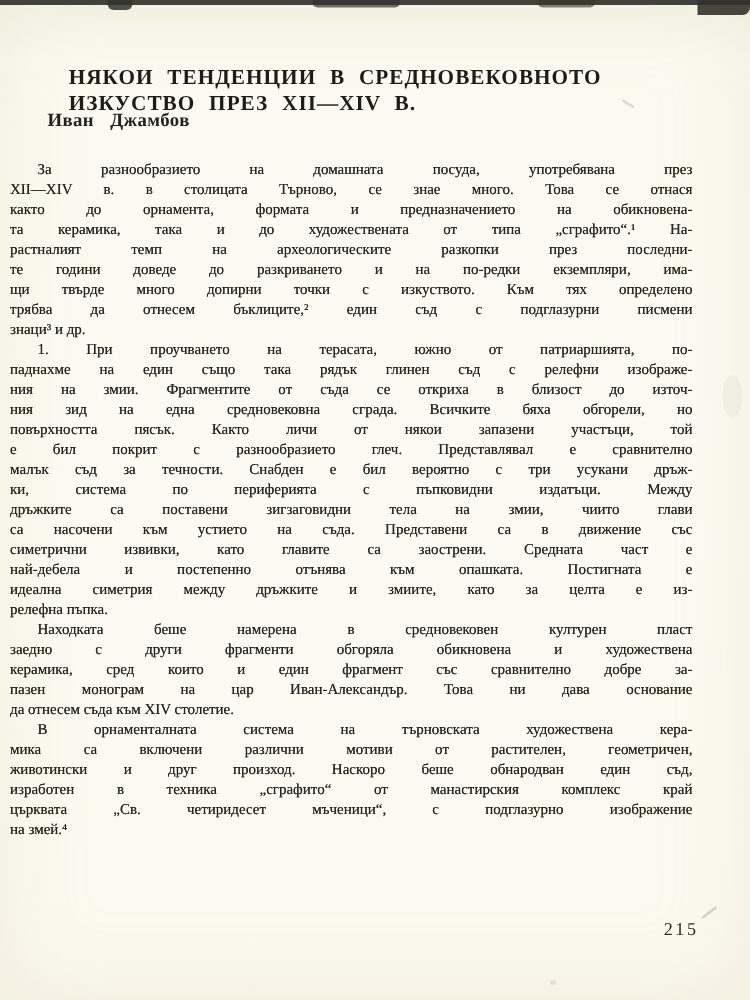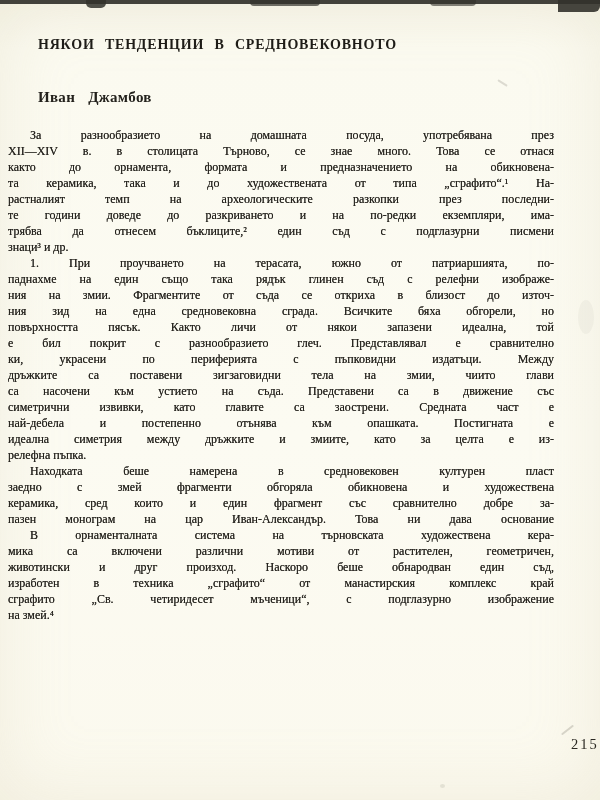--- a/index.html
+++ b/index.html
@@ -27,22 +27,22 @@
     position: absolute; top: 0; left: 0; width: 600px; height: 4px;
     background: var(--scan_edge, #33322c); opacity: 0.92;
   }
   .scan-top .blob-a { position: absolute; top: 0; left: 86px;  width: 20px; height: 8px;  background: var(--scan_edge, #33322c); border-radius: 0 0 5px 5px; opacity: .85; }
   .scan-top .blob-b { position: absolute; top: 0; left: 250px; width: 70px; height: 6px;  background: var(--scan_edge, #33322c); border-radius: 0 0 4px 4px; opacity: .7; }
   .scan-top .blob-c { position: absolute; top: 0; left: 430px; width: 46px; height: 6px;  background: var(--scan_edge, #33322c); border-radius: 0 0 4px 4px; opacity: .6; }
   .scan-top .blob-d { position: absolute; top: 0; left: 558px; width: 42px; height: 12px; background: var(--scan_edge, #33322c); border-radius: 0 0 6px 0; opacity: .9; }
 
   .title {
     position: absolute; left: 38px; top: 34px; width: 520px;
-    margin: 0;
-    font-size: 14px; line-height: 21px; font-weight: bold;
+    margin: 17px;
+    font-size: 17px; line-height: 21px; font-weight: bold;
     letter-spacing: 0.8px; word-spacing: 6px;
     color: #1e1c17;
   }
   .title .tl { display: block; }
 
   .author {
     position: absolute; left: 38px; top: 89px;
     font-size: 15px; font-weight: bold;
     letter-spacing: 0.3px; word-spacing: 9px;
     color: #23211c;
@@ -61,21 +61,20 @@
     overflow: hidden;
     text-shadow: 0 0 0.45px rgba(30, 28, 22, 0.8);
   }
   .ln.first { text-indent: 22px; }
   .ln.last  { text-align-last: left; -moz-text-align-last: left; }
 
   .pageno {
     position: absolute; left: 531px; top: 736px;
     font-size: 14.5px; letter-spacing: 2px;
     color: #2a2822;
-    margin-left: 40px;
   }
 
   
   .smudge { position: absolute; pointer-events: none; background: #8d8a7c; }
   .sm-1 { left: 497px; top: 82px;  width: 11px; height: 2px; transform: rotate(32deg);  opacity: .28; border-radius: 2px; }
   .sm-2 { left: 560px; top: 729px; width: 15px; height: 2px; transform: rotate(-38deg); opacity: .32; border-radius: 2px; }
   .sm-3 { left: 578px; top: 300px; width: 16px; height: 34px; opacity: .07; border-radius: 50%; }
   .sm-4 { left: 440px; top: 784px; width: 5px;  height: 4px;  opacity: .18; border-radius: 50%; }
 </style>
 </head>
@@ -86,66 +85,70 @@
   <div class="scan-top">
     <div class="strip"></div>
     <div class="blob-a"></div>
     <div class="blob-b"></div>
     <div class="blob-c"></div>
     <div class="blob-d"></div>
   </div>
 
   <h1 class="title">
     <span class="tl">НЯКОИ ТЕНДЕНЦИИ В СРЕДНОВЕКОВНОТО</span>
+    <span class="tl">ИЗКУСТВО ПРЕЗ XII—XIV В.</span>
   </h1>
 
   <div class="author">Иван Джамбов</div>
 
   <div class="body-text">
 
     <div class="para">
       <div class="ln first">За разнообразието на домашната посуда, употребявана през</div>
       <div class="ln">XII—XIV в. в столицата Търново, се знае много. Това се отнася</div>
       <div class="ln">както до орнамента, формата и предназначението на обикновена-</div>
       <div class="ln">та керамика, така и до художествената от типа „сграфито“.¹ На-</div>
       <div class="ln">растналият темп на археологическите разкопки през последни-</div>
       <div class="ln">те години доведе до разкриването и на по-редки екземпляри, има-</div>
+      <div class="ln">щи твърде много допирни точки с изкуството. Към тях определено</div>
       <div class="ln">трябва да отнесем бъклиците,² един съд с подглазурни писмени</div>
       <div class="ln last">знаци³ и др.</div>
     </div>
 
     <div class="para">
       <div class="ln first">1. При проучването на терасата, южно от патриаршията, по-</div>
       <div class="ln">паднахме на един също така рядък глинен съд с релефни изображе-</div>
       <div class="ln">ния на змии. Фрагментите от съда се откриха в близост до източ-</div>
       <div class="ln">ния зид на една средновековна сграда. Всичките бяха обгорели, но</div>
-      <div class="ln">повърхността пясък. Както личи от някои запазени идеална, той</div>
+      <div class="ln">повърхността пясък. Както личи от някои запазени участъци, той</div>
       <div class="ln">е бил покрит с разнообразието глеч. Представлявал е сравнително</div>
-      <div class="ln">ки, украсени по периферията с пъпковидни издатъци. Между</div>
+      <div class="ln">малък съд за течности. Снабден е бил вероятно с три усукани дръж-</div>
+      <div class="ln">ки, система по периферията с пъпковидни издатъци. Между</div>
       <div class="ln">дръжките са поставени зигзаговидни тела на змии, чиито глави</div>
       <div class="ln">са насочени към устието на съда. Представени са в движение със</div>
       <div class="ln">симетрични извивки, като главите са заострени. Средната част е</div>
       <div class="ln">най-дебела и постепенно отънява към опашката. Постигната е</div>
       <div class="ln">идеална симетрия между дръжките и змиите, като за целта е из-</div>
       <div class="ln last">релефна пъпка.</div>
     </div>
 
     <div class="para">
       <div class="ln first">Находката беше намерена в средновековен културен пласт</div>
-      <div class="ln">заедно с змей фрагменти обгоряла обикновена и художествена</div>
+      <div class="ln">заедно с други фрагменти обгоряла обикновена и художествена</div>
       <div class="ln">керамика, сред които и един фрагмент със сравнително добре за-</div>
       <div class="ln">пазен монограм на цар Иван-Александър. Това ни дава основание</div>
+      <div class="ln last">да отнесем съда към XIV столетие.</div>
     </div>
 
     <div class="para">
       <div class="ln first">В орнаменталната система на търновската художествена кера-</div>
       <div class="ln">мика са включени различни мотиви от растителен, геометричен,</div>
       <div class="ln">животински и друг произход. Наскоро беше обнародван един съд,</div>
       <div class="ln">изработен в техника „сграфито“ от манастирския комплекс край</div>
-      <div class="ln">сграфито „Св. четиридесет мъченици“, с подглазурно изображение</div>
+      <div class="ln">църквата „Св. четиридесет мъченици“, с подглазурно изображение</div>
       <div class="ln last">на змей.⁴</div>
     </div>
 
   </div>
 
   <div class="pageno">215</div>
 
   <div class="smudge sm-1"></div>
   <div class="smudge sm-2"></div>
   <div class="smudge sm-3"></div>

